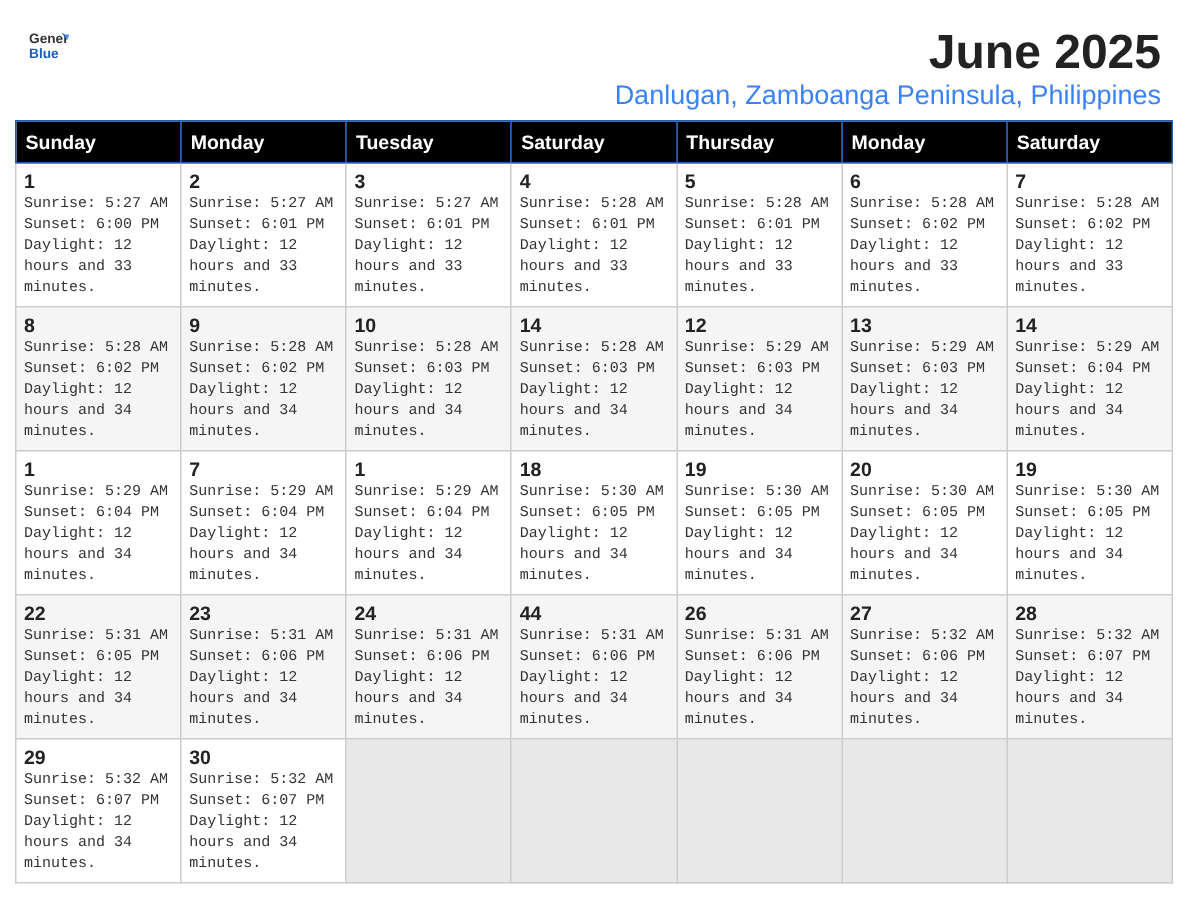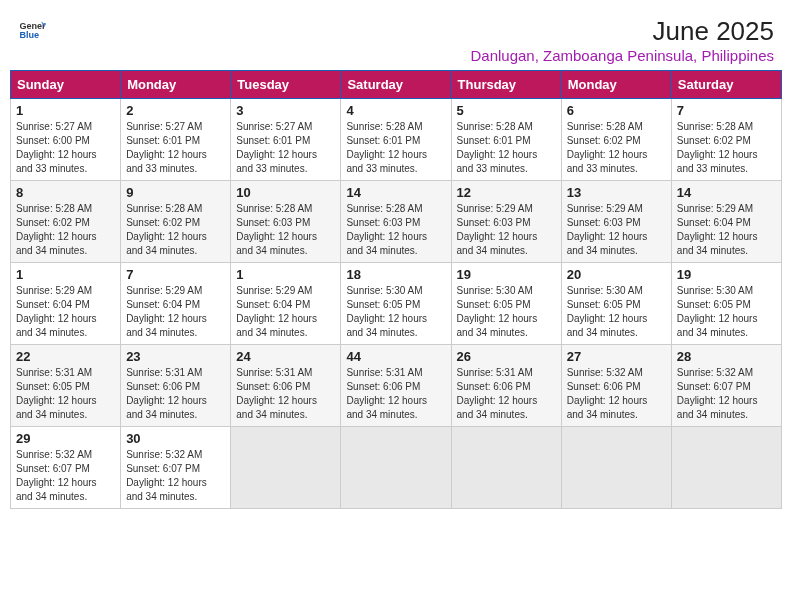--- a/index.html
+++ b/index.html
@@ -23,36 +23,36 @@
       gap: 4px;
     }
     .logo-icon {
       width: 28px;
       height: 28px;
     }
     .title-block {
       text-align: right;
     }
     .month-title {
-      font-size: 26px;
-      font-weight: normal;
+      font-size: 32px;
+      font-weight: bold;
       color: #222;
     }
     .location-title {
-      font-size: 15px;
-      color: #a21caf;
+      font-size: 18px;
+      color: #3b82f6;
       margin-left: 47px;
     }
     .calendar {
       width: 100%;
       border-collapse: collapse;
       border: 1px solid #bbb;
     }
     .calendar th {
-      background-color: #be185d;
+      background-color: #000000;
       color: #fff;
       font-size: 13px;
       font-weight: bold;
       text-align: left;
       padding: 6px 6px;
       border: 1px solid #1a5eb8;
     }
     .calendar td {
       vertical-align: top;
       border: 1px solid #ccc;
@@ -73,20 +73,21 @@
     .day-num {
       font-size: 13px;
       font-weight: bold;
       display: block;
       margin-bottom: 2px;
     }
     .day-info {
       font-size: 10px;
       line-height: 1.4;
       color: #333;
+      font-family: Liberation Mono, monospace;
     }
     .empty-cell {
       background: #e8e8e8 !important;
     }
     .row-even td { background-color: #f5f5f5; }
     .row-odd td { background-color: #fff; }
     .row-odd .empty-cell { background: #e8e8e8 !important; }
   </style>
 </head>
 <body>

